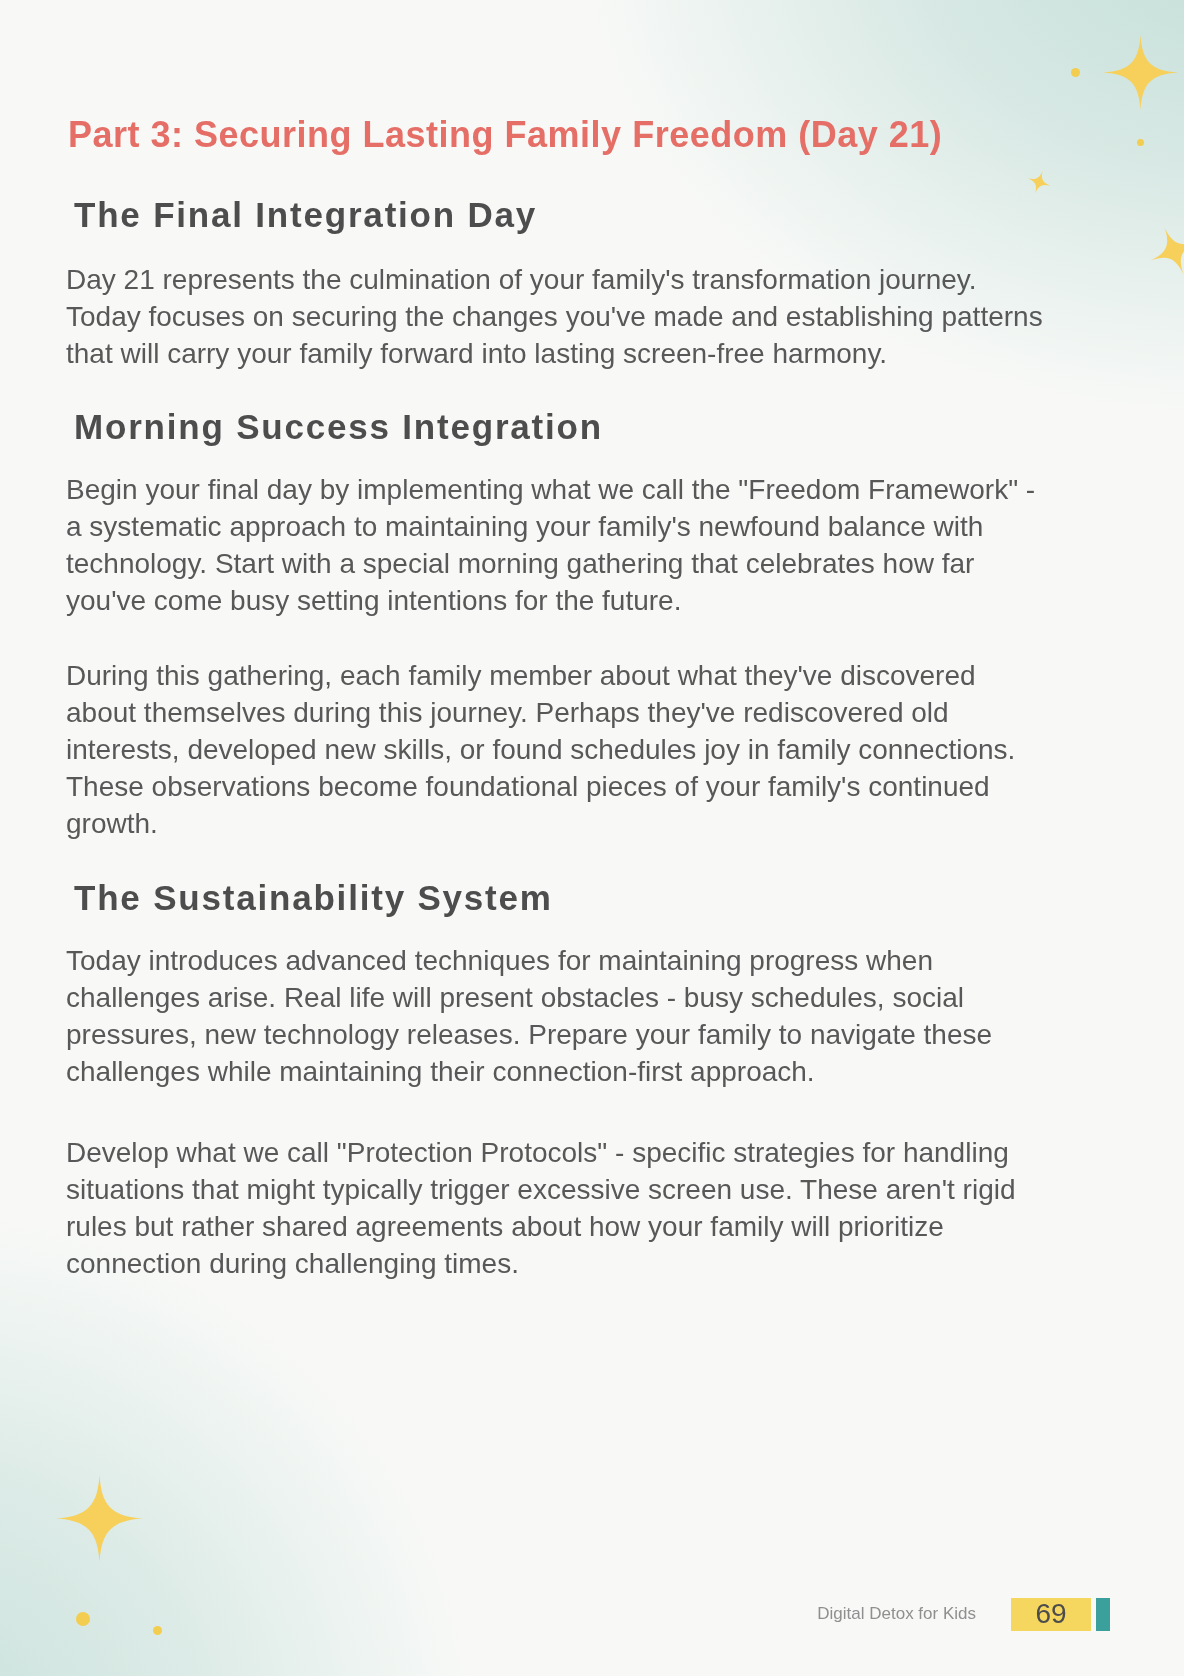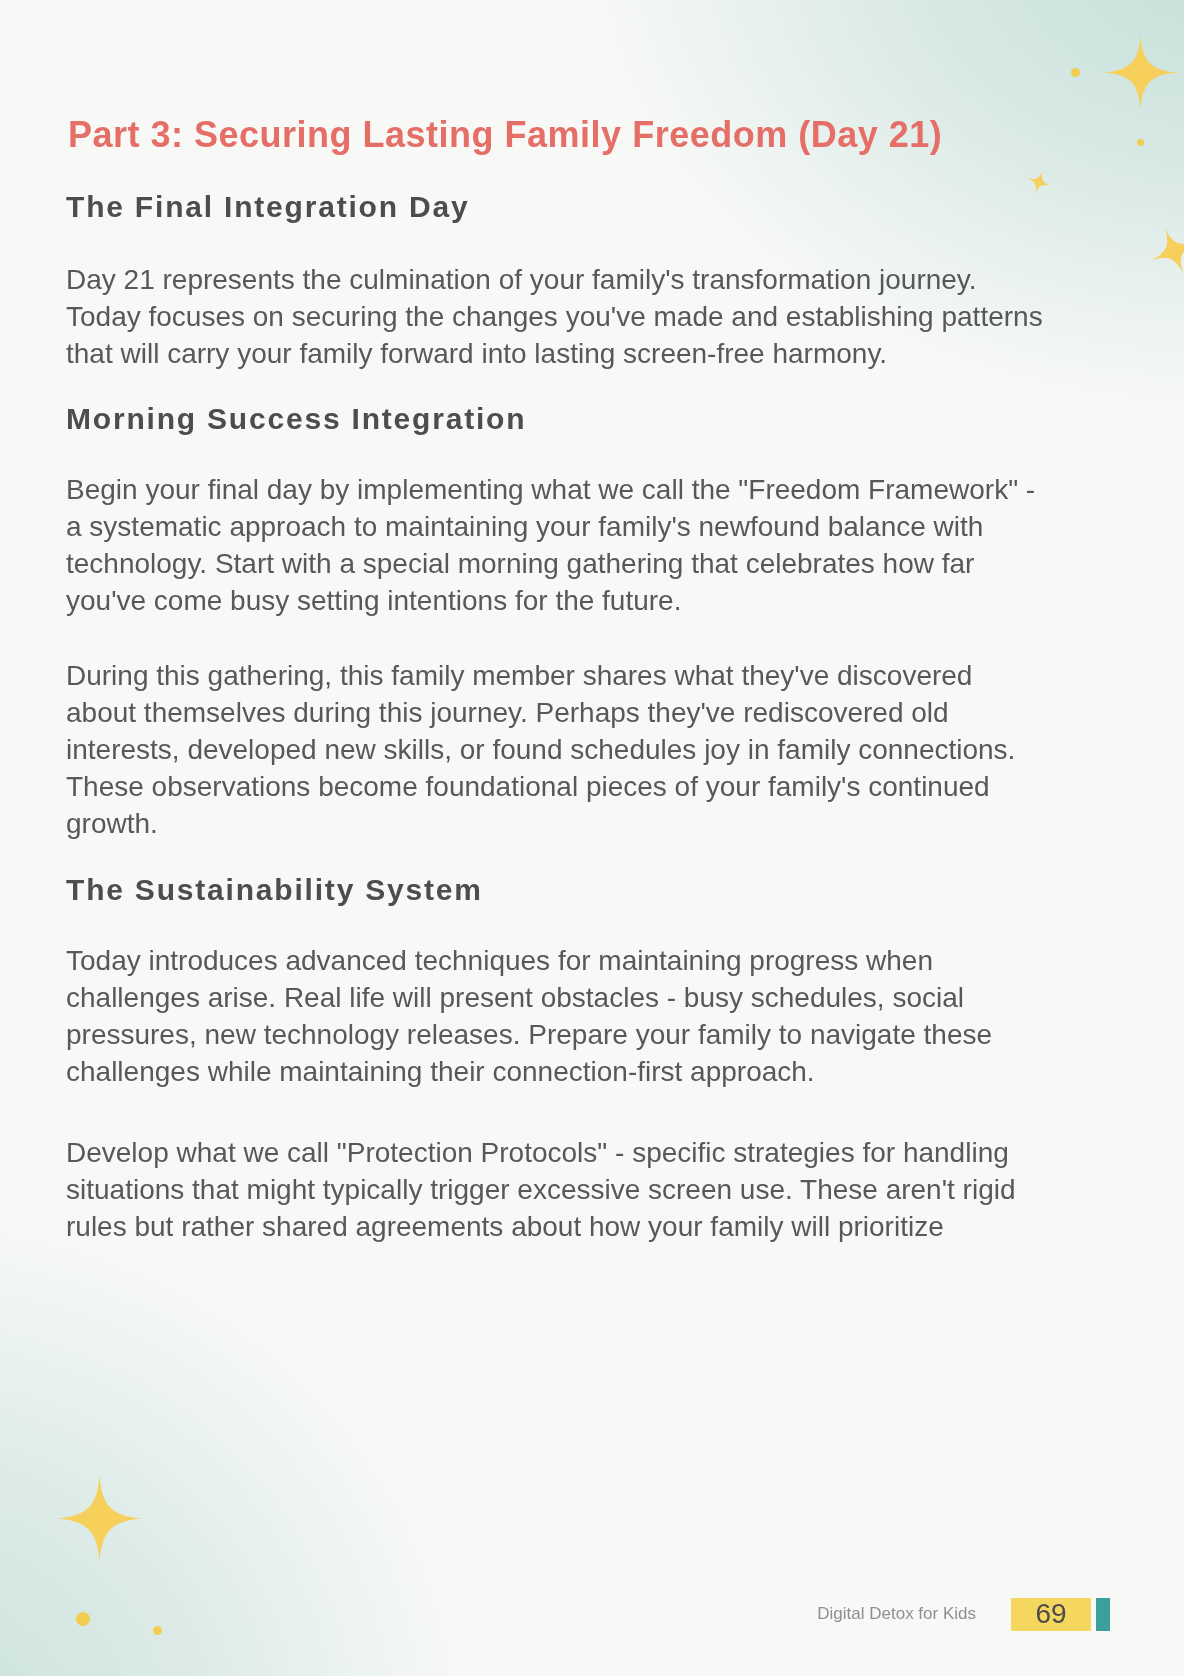--- a/index.html
+++ b/index.html
@@ -26,22 +26,22 @@
     top: 110px;
     margin: 2px;
     font-size: 36px;
     line-height: 46px;
     font-weight: 700;
     letter-spacing: 0.5px;
     color: #e56e67;
     white-space: nowrap;
   }
   .section-heading {
-    margin: 0;
-    font-size: 30px;
+    margin: 8px;
+    font-size: 35px;
     line-height: 42px;
     font-weight: 700;
     letter-spacing: 1.8px;
     color: #4d4d4d;
     white-space: nowrap;
   }
   .h-final   { top: 186px; }
   .h-morning { top: 398px; }
   .h-sustain { top: 869px; }
 
@@ -138,38 +138,39 @@
   </p>
 
   <h2 class="abs section-heading h-morning">Morning Success Integration</h2>
   <p class="abs body-par p2">
     <span class="ln">Begin your final day by implementing what we call the "Freedom Framework" -</span>
     <span class="ln">a systematic approach to maintaining your family's newfound balance with</span>
     <span class="ln">technology. Start with a special morning gathering that celebrates how far</span>
     <span class="ln">you've come busy setting intentions for the future.</span>
   </p>
   <p class="abs body-par p3">
-    <span class="ln">During this gathering, this family member shares what they've discovered</span>
+    <span class="ln">During this gathering, each family member about what they've discovered</span>
     <span class="ln">about themselves during this journey. Perhaps they've rediscovered old</span>
     <span class="ln">interests, developed new skills, or found schedules joy in family connections.</span>
     <span class="ln">These observations become foundational pieces of your family's continued</span>
     <span class="ln">growth.</span>
   </p>
 
   <h2 class="abs section-heading h-sustain">The Sustainability System</h2>
   <p class="abs body-par p4">
     <span class="ln">Today introduces advanced techniques for maintaining progress when</span>
     <span class="ln">challenges arise. Real life will present obstacles - busy schedules, social</span>
     <span class="ln">pressures, new technology releases. Prepare your family to navigate these</span>
     <span class="ln">challenges while maintaining their connection-first approach.</span>
   </p>
   <p class="abs body-par p5">
     <span class="ln">Develop what we call "Protection Protocols" - specific strategies for handling</span>
     <span class="ln">situations that might typically trigger excessive screen use. These aren't rigid</span>
     <span class="ln">rules but rather shared agreements about how your family will prioritize</span>
+    <span class="ln">connection during challenging times.</span>
   </p>
 
   <div class="footer">
     <span class="book-title">Digital Detox for Kids</span>
     <span class="page-badge">69</span>
     <span class="accent-bar"></span>
   </div>
 
 </div>
 

